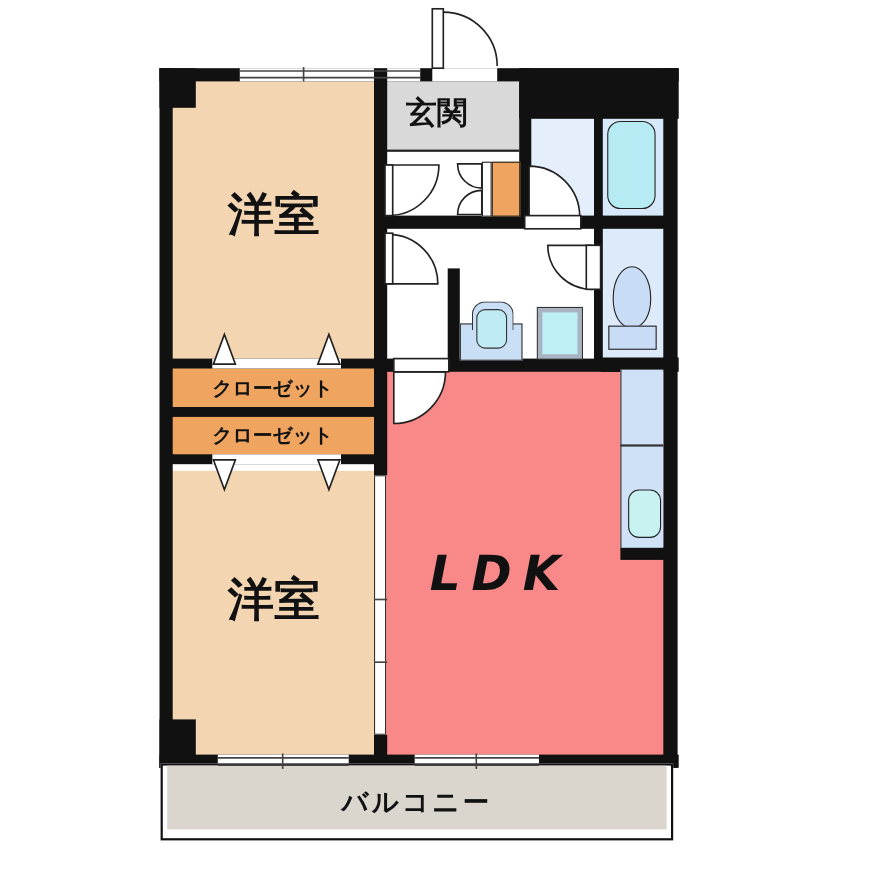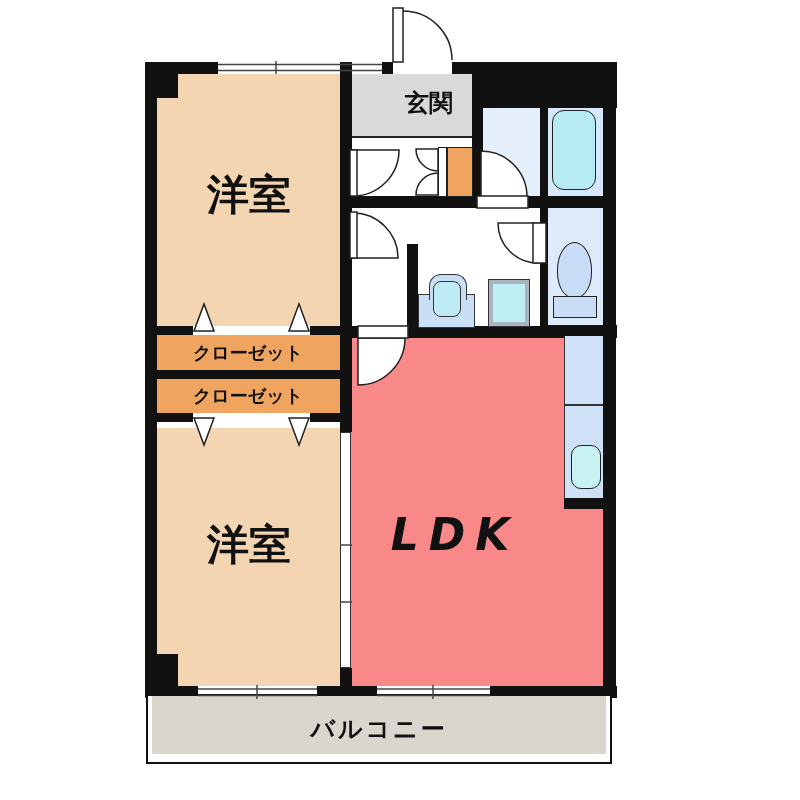--- a/index.html
+++ b/index.html
@@ -129,27 +129,27 @@
       <path class="winline" d="M 377 689 H 490"></path>
         <path class="winline" d="M 377 695.5 H 490"></path>
       <path class="winline" d="M 433 685 V 699"></path>
     </g>
     <g>
       <path class="winline" d="M 340 545 H 352"></path>
         <path class="winline" d="M 340 602 H 352"></path>
     </g>
   </svg>
 
-  <div class="lbl" style="left:368px;top:72px;width:122px;height:62px;font-size:24px;">玄関</div>
+  <div class="lbl" style="left:336px;top:72px;width:122px;height:62px;font-size:28px;">玄関</div>
 
   <div class="lbl" style="left:156px;top:150px;width:186px;height:90px;font-size:42px;">洋室</div>
 
   <div class="lbl" style="left:156px;top:334px;width:184px;height:37px;font-size:18px;">クローゼット</div>
 
   <div class="lbl" style="left:156px;top:378px;width:184px;height:36px;font-size:18px;">クローゼット</div>
 
   <div class="lbl" style="left:156px;top:500px;width:186px;height:90px;font-size:42px;">洋室</div>
 
-  <div class="lbl" style="left:350px;top:507px;width:210px;height:55px;font-size:44px;font-style:italic;letter-spacing:10px;">LDK</div>
+  <div class="lbl" style="left:350px;top:494px;width:210px;height:55px;font-size:44px;font-style:italic;letter-spacing:10px;">LDK</div>
 
   <div class="lbl" style="left:146px;top:706px;width:466px;height:46px;font-size:24px;letter-spacing:3px;">バルコニー</div>
 
 </div>
 
 </body></html>

